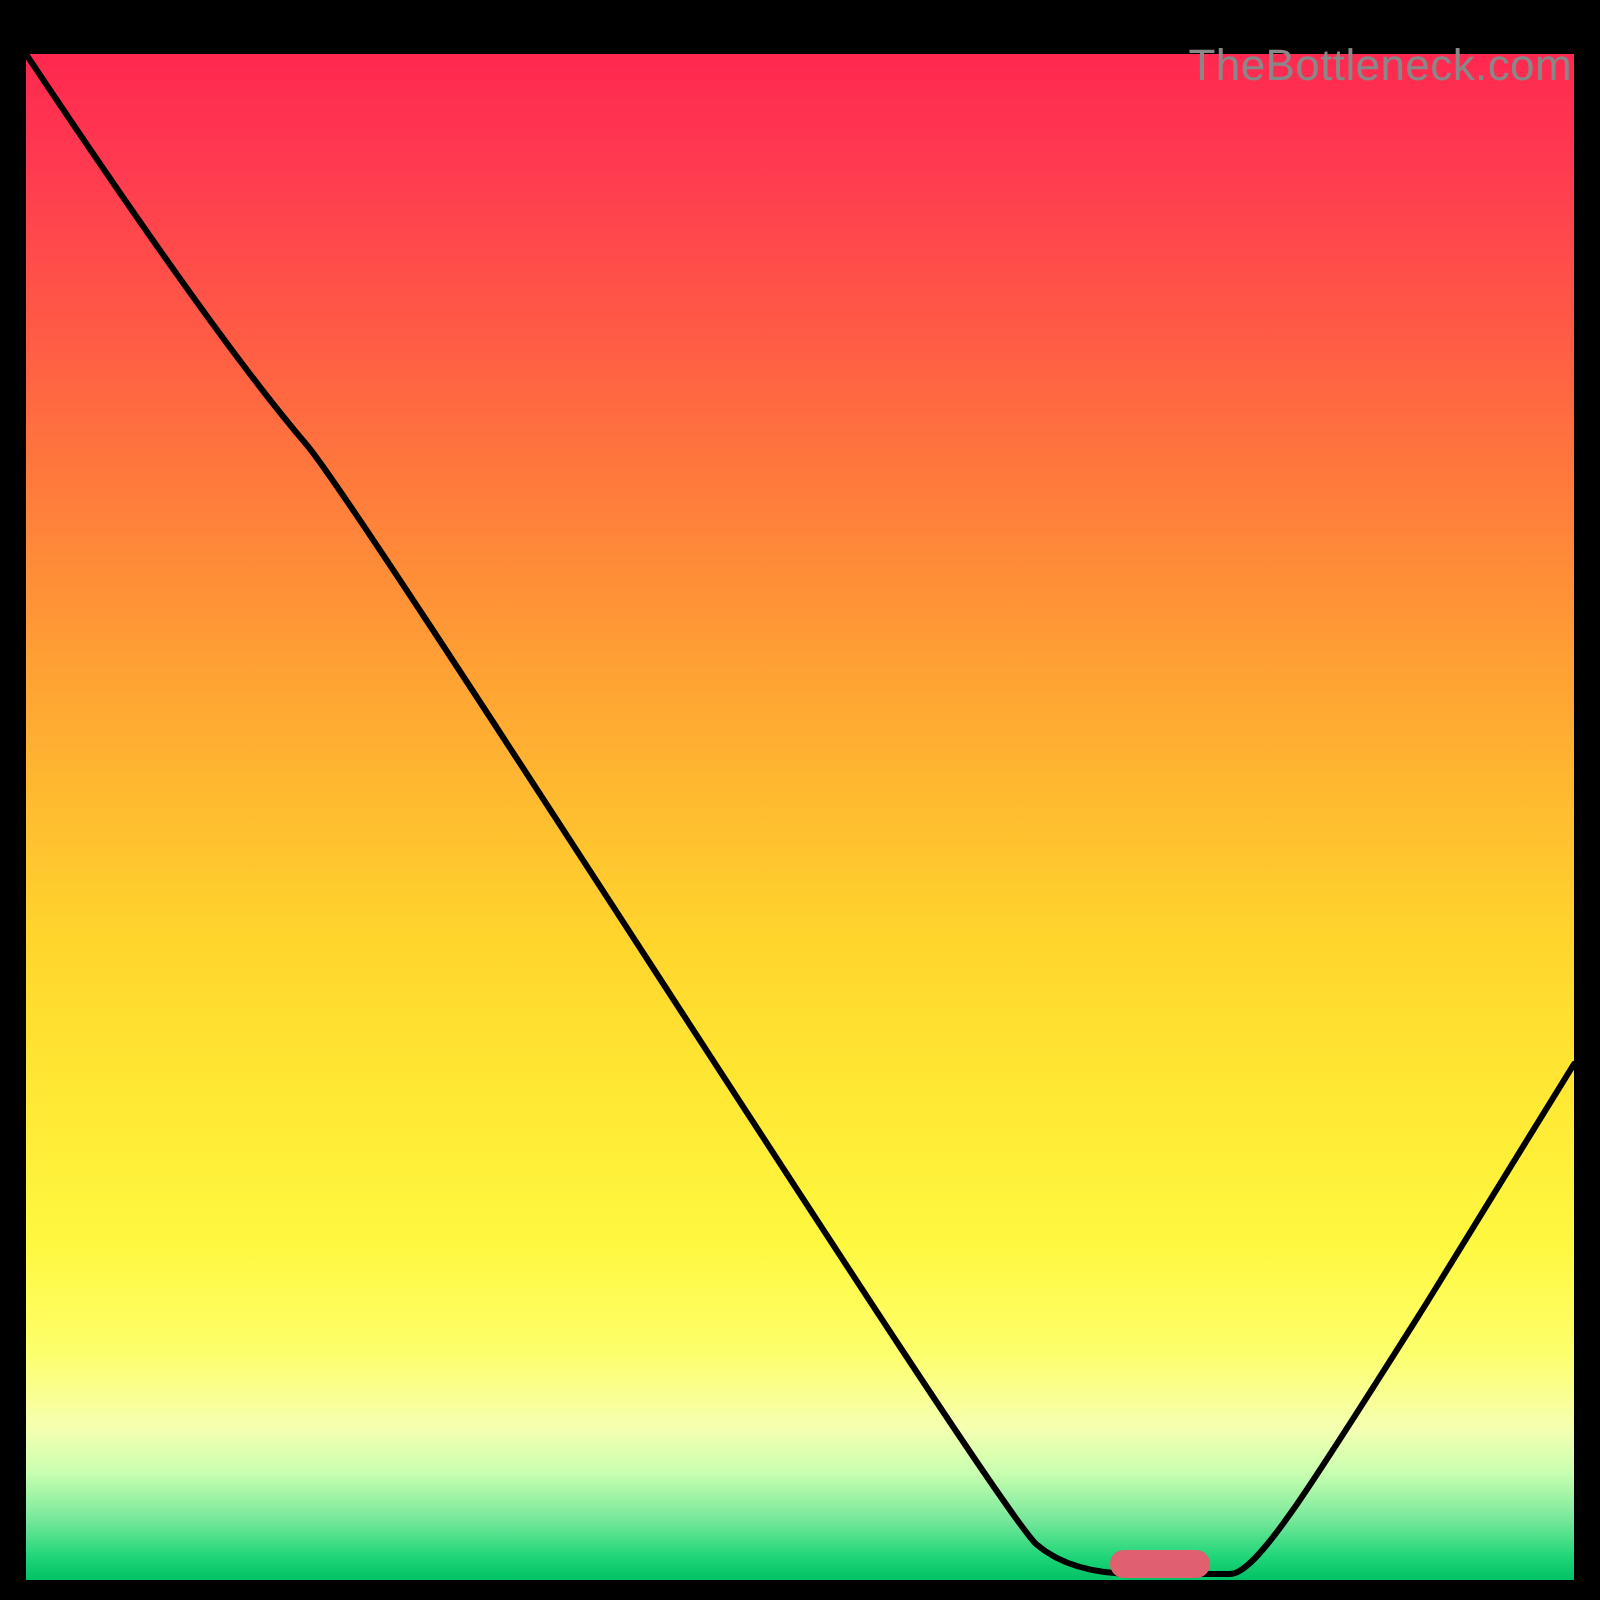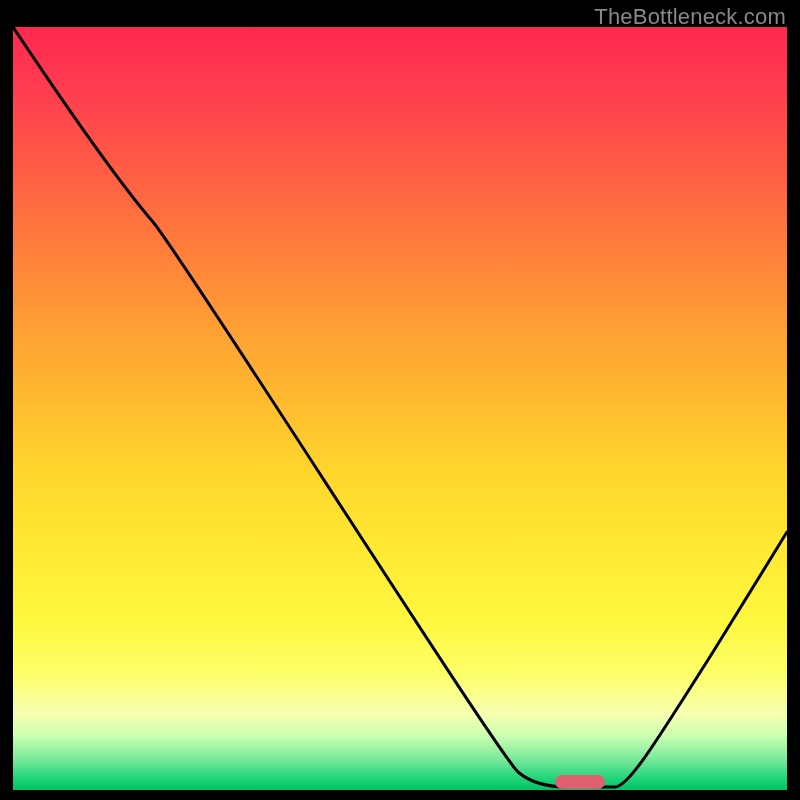--- a/index.html
+++ b/index.html
@@ -30,21 +30,21 @@
       #fdff6a 85%,
       #f6ffb0 90%,
       #c8ffb0 93%,
       #78e89a 96%,
       #1fd579 98.5%,
       #00c264 100%
     );
   }
   .attribution {
     position: absolute;
-    top: 4px;
+    top: 20px;
     right: 14px;
     color: #888;
     font-size: 22px;
     font-weight: 500;
     letter-spacing: 0.2px;
   }
   svg.curve {
     position: absolute;
     left: 13px;
     top: 27px;

